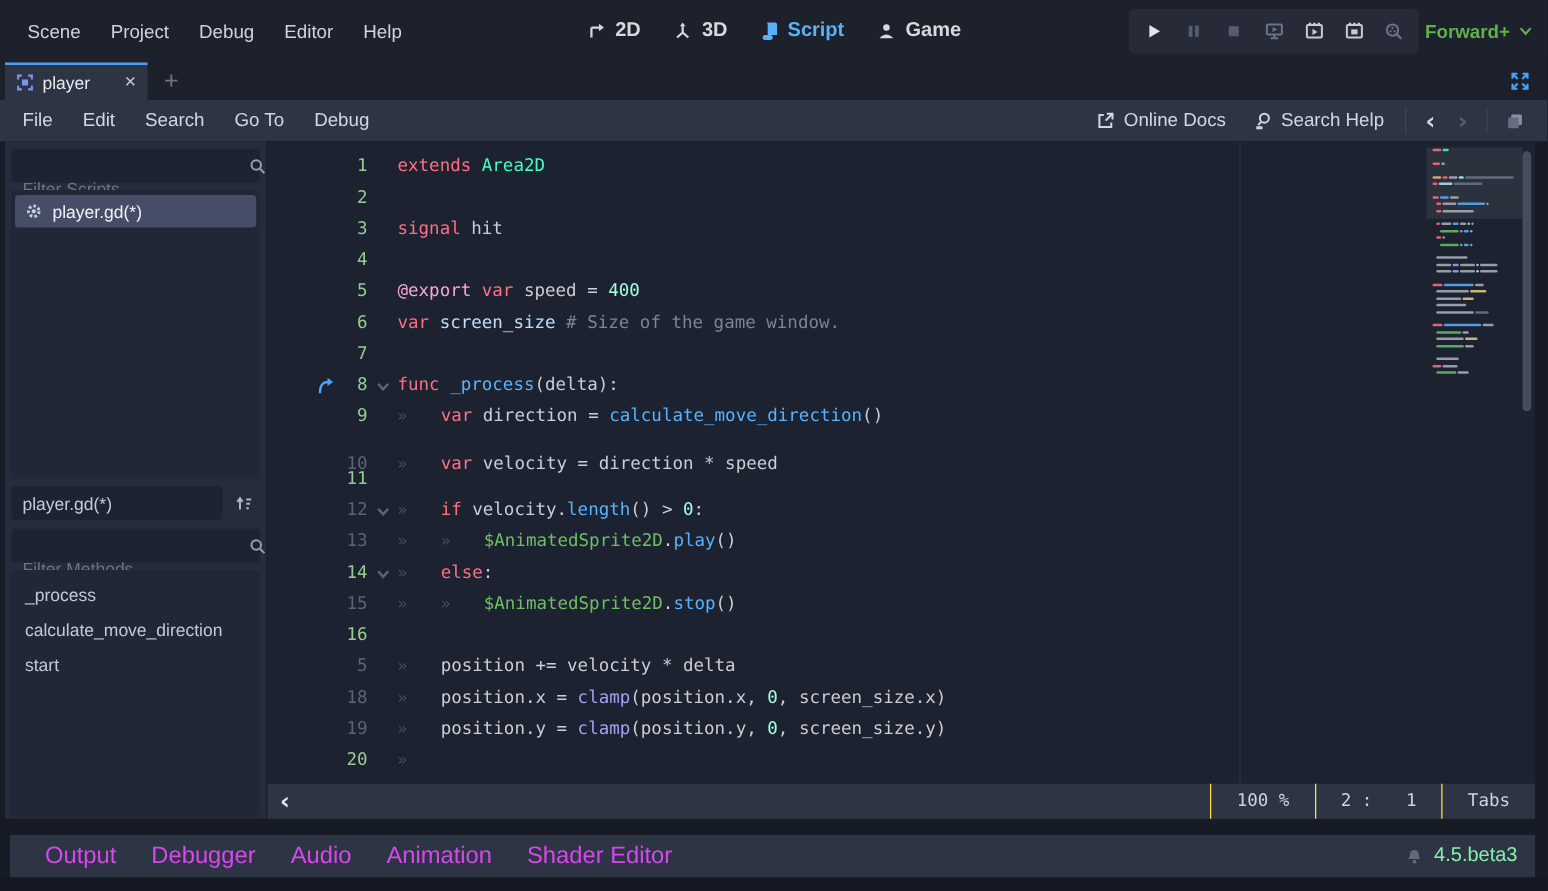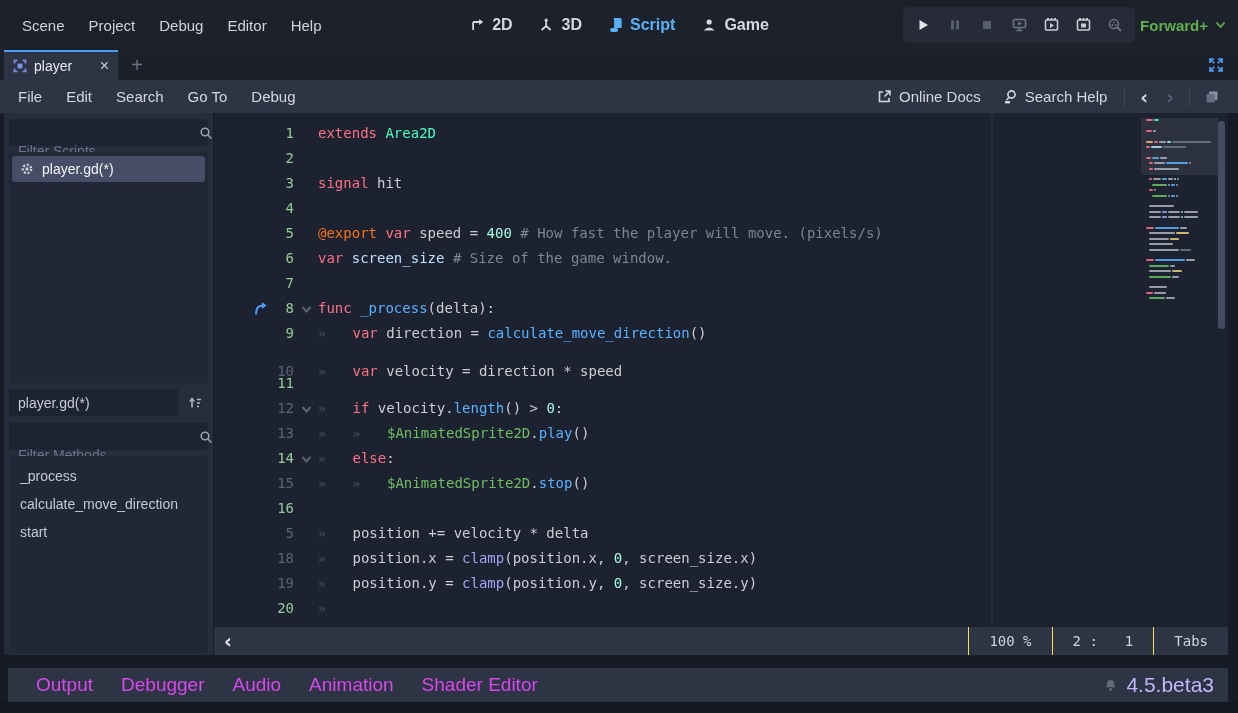--- a/index.html
+++ b/index.html
@@ -69,21 +69,21 @@
   .ln-num.safe { color:#93cd93; }
   .ln-override { position:absolute; left:38px; top:4px; width:17px; height:17px; }
   .ln-fold { position:absolute; left:86px; top:7px; width:13px; height:13px; }
   .code-text { position:absolute; left:104px; top:0; line-height:25px; white-space:pre; display:flex; }
   .indent { display:inline-block; width:34.5px; color:#454d60; font-size:13px; }
   .tk-kw      { color:#ff7085; }
   .tk-type    { color:#42ffc2; }
   .tk-fn      { color:#57b3ff; }
   .tk-member  { color:#bce0ff; }
   .tk-num     { color:#a1ffe0; }
-  .tk-annot   { color:#f97316; }
+  .tk-annot   { color:#f9a8d4; }
   .tk-comment { color:#7e8494; }
   .tk-npath   { color:#6cbf63; }
   .tk-gfn     { color:#a3a3f5; }
   .tk-txt     { color:#cdced2; }
 
   .minimap { position:absolute; right:10px; top:0; width:77px; bottom:28px; }
   .mm-viewport { position:absolute; left:0; right:0; top:5px; height:57px; background:rgba(255,255,255,0.07); }
   .mm-row { position:absolute; height:2px; display:flex; gap:1px; }
   .mm-seg { height:2px; border-radius:1px; opacity:.85; }
   .scrollbar { position:absolute; right:3px; top:8px; width:7px; height:208px; background:#454c5f; border-radius:4px; }
@@ -91,21 +91,21 @@
   .status { position:absolute; left:0; right:0; bottom:0; height:28px; background:#2d3444; display:flex; align-items:center; }
   .status-back { margin-left:10px; color:#e4e6ea; font-size:19px; font-weight:bold; font-family:"DejaVu Sans",sans-serif; }
   .status-right { margin-left:auto; display:flex; align-items:stretch; height:100%; font-family:"DejaVu Sans Mono","Liberation Mono",monospace; font-size:14px; color:#ced2da; }
   .st-cell { display:flex; align-items:center; border-left:1px solid #fde047; padding:0 20px; }
   .st-col { margin-left:27px; }
 
   
   .bottombar { position:absolute; left:8px; right:10px; top:668px; height:34px; background:#2d3444; display:flex; align-items:center; }
   .panel-btn { padding:0 14px; font-size:19px; color:#d946ef; }
   .panel-btn:first-of-type { margin-left:14px; }
-  .version { margin-left:auto; margin-right:14px; display:flex; align-items:center; gap:8px; color:#c4b5fd; font-size:21px; }
+  .version { margin-left:auto; margin-right:14px; display:flex; align-items:center; gap:8px; color:#86efac; font-size:16px; }
   .footer { position:absolute; left:0; right:0; bottom:0; height:11px; background:#141822; }
 </style>
 </head>
 <body>
 
 <div class="topbar">
   <div class="menu-group">
     <span class="menu-item">Scene</span>
     <span class="menu-item">Project</span>
     <span class="menu-item">Debug</span>
@@ -337,21 +337,21 @@
         <div class="code-line" style="top: 58px;">
           <span class="ln-num safe">3</span>
           <span class="code-text"><span class="tk-kw">signal </span><span class="tk-txt">hit</span></span>
         </div>
         <div class="code-line" style="top: 83px;">
           <span class="ln-num safe">4</span>
           <span class="code-text"></span>
         </div>
         <div class="code-line" style="top: 108px;">
           <span class="ln-num safe">5</span>
-          <span class="code-text"><span class="tk-annot">@export </span><span class="tk-kw">var </span><span class="tk-txt">speed = </span><span class="tk-num">400 </span><span class="tk-comment"># How fast the player will move. (pixels/s)</span></span>
+          <span class="code-text"><span class="tk-annot">@export </span><span class="tk-kw">var </span><span class="tk-txt">speed = </span><span class="tk-num">400 </span></span>
         </div>
         <div class="code-line" style="top: 133px;">
           <span class="ln-num safe">6</span>
           <span class="code-text"><span class="tk-kw">var </span><span class="tk-member">screen_size </span><span class="tk-comment"># Size of the game window.</span></span>
         </div>
         <div class="code-line" style="top: 158px;">
           <span class="ln-num safe">7</span>
           <span class="code-text"></span>
         </div>
         <div class="code-line" style="top: 183px;">

